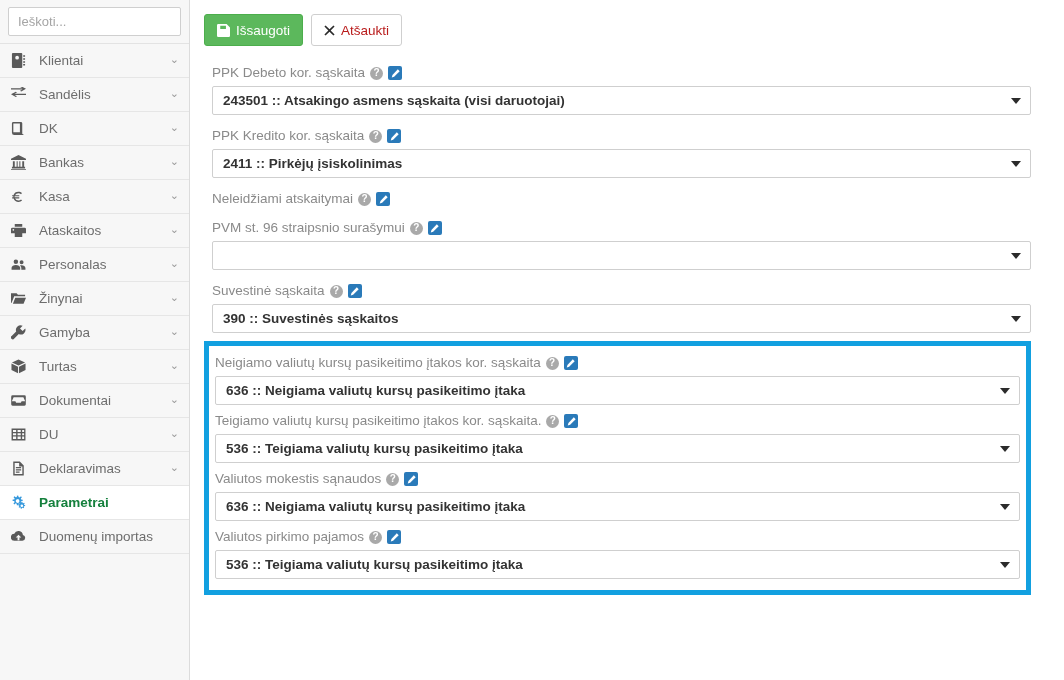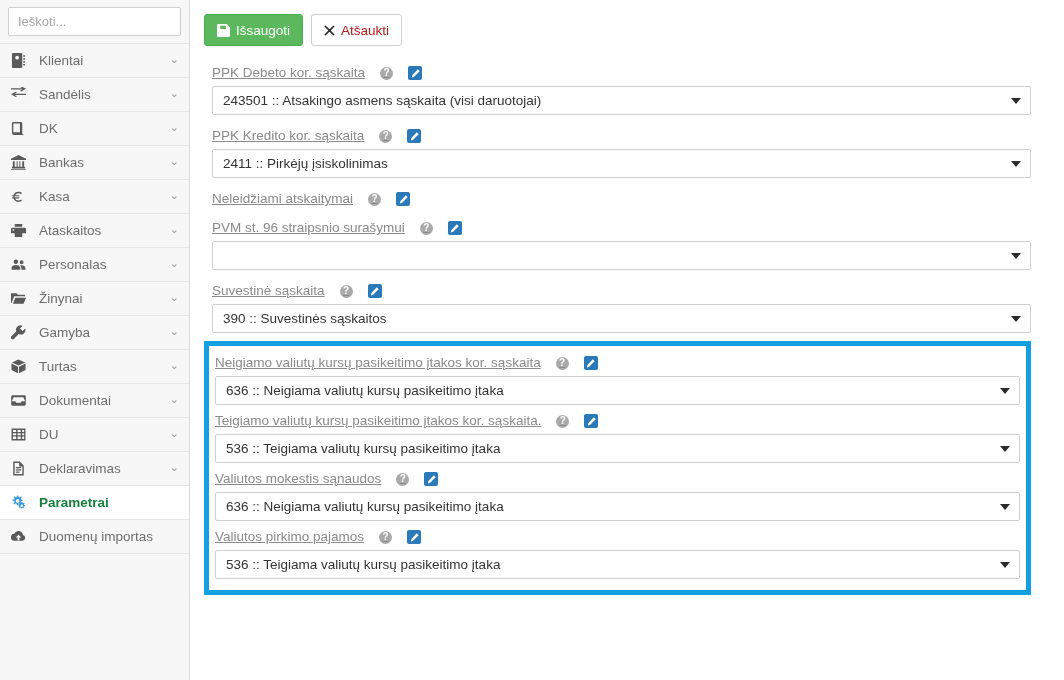--- a/index.html
+++ b/index.html
@@ -123,27 +123,26 @@
   }
   .btn svg { display:block; }
 
   .form {
     padding: 14px 33px 0 14px;
   }
   .field { margin-bottom: 3px; }
   .field-label {
     display: flex;
     align-items: center;
-    gap: 15px;
+    gap: 5px;
     font-size: 13.5px;
     color: #8a8a8a;
     line-height: 18px;
     padding: 4px 0 4px 8px;
     white-space: nowrap;
-    text-decoration: underline;
   }
   .ico-help {
     display: inline-flex;
     align-items: center;
     justify-content: center;
     width: 13px; height: 13px;
     border-radius: 50%;
     background: #a9a9a9;
     color: #ffffff;
     font-size: 10px;
@@ -171,20 +170,21 @@
     background: #ffffff;
     display: flex;
     align-items: center;
     padding: 0 26px 0 10px;
     font-size: 13.5px;
     color: #333333;
     cursor: pointer;
     margin: 0 0 8px 8px;
     white-space: nowrap;
     overflow: hidden;
+    font-weight: bold;
   }
   .select-box .arrow {
     position: absolute;
     right: 9px; top: 50%;
     transform: translateY(-50%);
     width: 0; height: 0;
     border-left: 5px solid transparent;
     border-right: 5px solid transparent;
     border-top: 6px solid #2b2b2b;
   }

